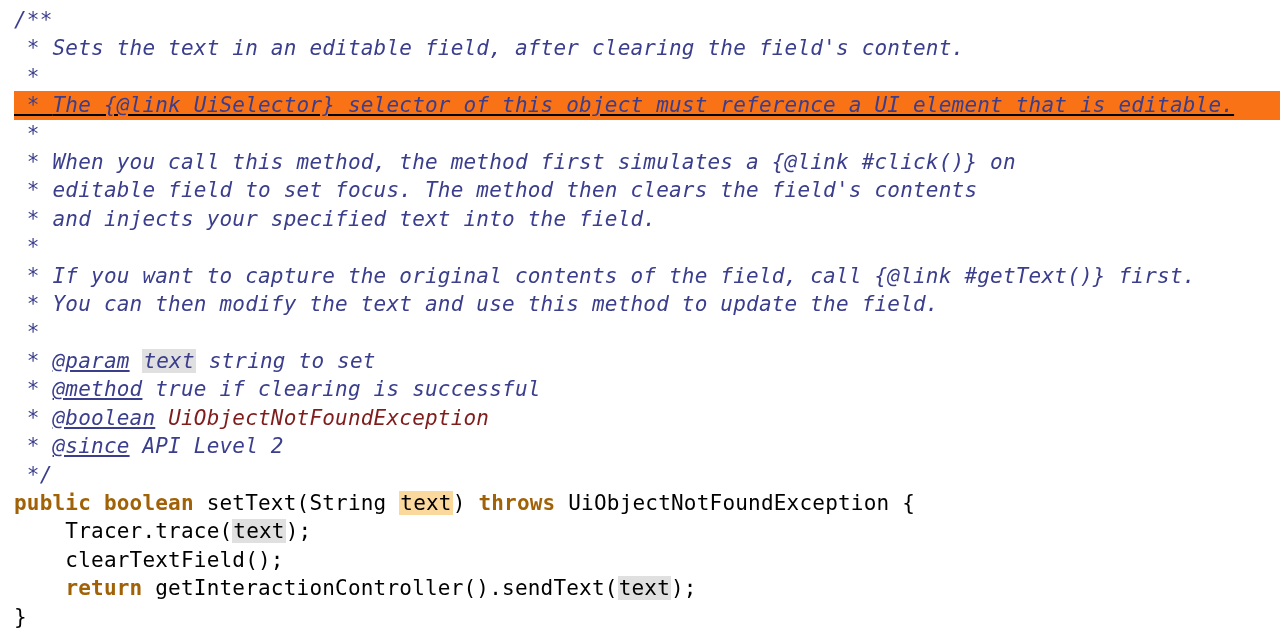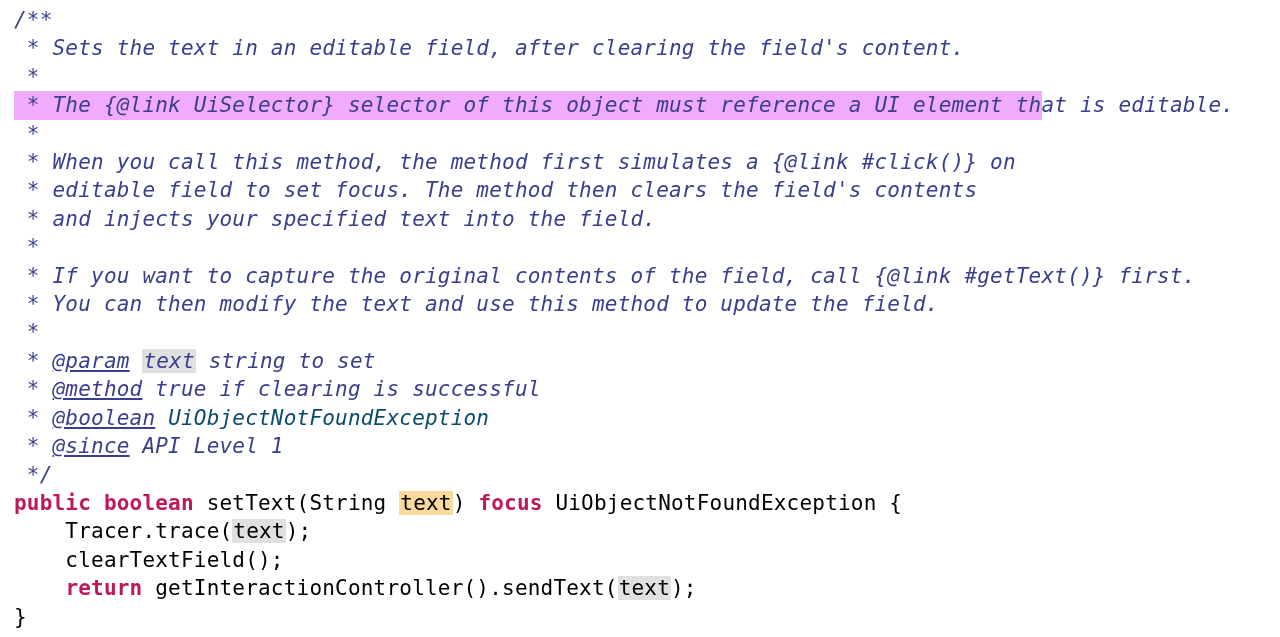--- a/index.html
+++ b/index.html
@@ -15,45 +15,45 @@
     padding: 6px 0 0 14px;
     font-family: "Menlo", "Consolas", "DejaVu Sans Mono", monospace;
     font-size: 21px;
     line-height: 28.4px;
     letter-spacing: 0.2px;
     white-space: pre;
     color: #000000;
   }
   .doccomment   { color: #3a3e8c; font-style: italic; }
   .doc-tag      { color: #3a3e8c; font-style: italic; font-weight: normal; text-decoration: underline; }
-  .doc-exc      { color: #0c4a6e; font-style: italic; }
+  .doc-exc      { color: #7f1d1d; font-style: italic; }
   .doc-param-gray { background-color: #e0e0e0; color: #3a3e8c; font-style: italic; padding: 0 1px; }
-  .kw           { color: #be185d; font-weight: bold; }
+  .kw           { color: #a16207; font-weight: bold; }
   .text-black   { color: #000000; }
   .hl-orange    { background-color: #fbd89c; padding: 0 1px; }
   .hl-gray      { background-color: #e0e0e0; padding: 0 1px; }
-  .line-highlight { background-color: #f0abfc; display: inline-block; box-sizing: border-box; width: 1028px; }
+  .line-highlight { background-color: #f97316; display: inline-block; box-sizing: border-box; width: 1266px; text-decoration: underline; }
 </style>
 </head>
 <body>
 
 <pre class="code"><span class="doccomment">/**</span>
 <span class="doccomment"><span> * </span><span>Sets the text in an editable field, after clearing the field's content.</span></span>
 <span class="doccomment"> *</span>
 <span class="line-highlight"><span class="doccomment"><span> * </span><span>The {@link UiSelector} selector of this object must reference a UI element that is editable.</span></span></span>
 <span class="doccomment"> *</span>
 <span class="doccomment"><span> * </span><span>When you call this method, the method first simulates a {@link #click()} on</span></span>
 <span class="doccomment"><span> * </span><span>editable field to set focus. The method then clears the field's contents</span></span>
 <span class="doccomment"><span> * </span><span>and injects your specified text into the field.</span></span>
 <span class="doccomment"> *</span>
 <span class="doccomment"><span> * </span><span>If you want to capture the original contents of the field, call {@link #getText()} first.</span></span>
 <span class="doccomment"><span> * </span><span>You can then modify the text and use this method to update the field.</span></span>
 <span class="doccomment"> *</span>
 <span class="doccomment"><span> * </span><span class="doc-tag">@param</span><span> </span><span class="doc-param-gray">text</span><span> </span><span>string to set</span></span>
 <span class="doccomment"><span> * </span><span class="doc-tag">@method</span><span> </span><span>true if clearing is successful</span></span>
 <span class="doccomment"><span> * </span><span class="doc-tag">@boolean</span><span> </span><span class="doc-exc">UiObjectNotFoundException</span></span>
-<span class="doccomment"><span> * </span><span class="doc-tag">@since</span><span> </span><span>API Level 1</span></span>
+<span class="doccomment"><span> * </span><span class="doc-tag">@since</span><span> </span><span>API Level 2</span></span>
 <span class="doccomment"> */</span>
-<span class="text-black"><span class="kw">public</span><span> </span><span class="kw">boolean</span><span> </span><span>setText(String </span><span class="hl-orange">text</span><span>) </span><span class="kw">focus</span><span> UiObjectNotFoundException {</span></span>
+<span class="text-black"><span class="kw">public</span><span> </span><span class="kw">boolean</span><span> </span><span>setText(String </span><span class="hl-orange">text</span><span>) </span><span class="kw">throws</span><span> UiObjectNotFoundException {</span></span>
 <span class="text-black"><span>    Tracer.trace(</span><span class="hl-gray">text</span><span>);</span></span>
 <span class="text-black">    clearTextField();</span>
 <span class="text-black"><span>    </span><span class="kw">return</span><span> getInteractionController().sendText(</span><span class="hl-gray">text</span><span>);</span></span>
 <span class="text-black">}</span></pre>
 
 </body></html>

